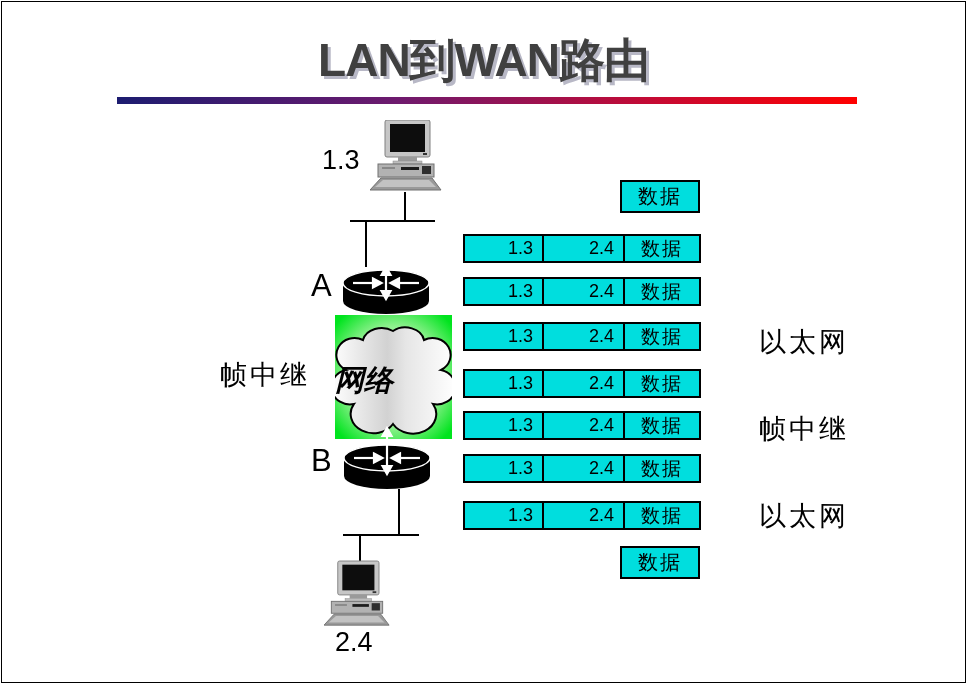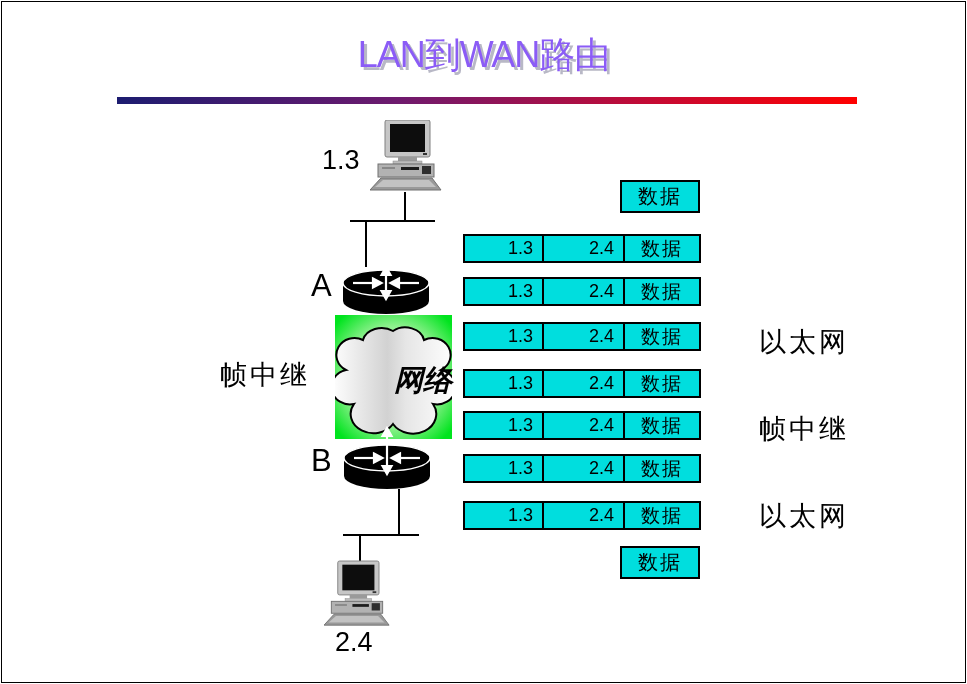--- a/index.html
+++ b/index.html
@@ -4,40 +4,40 @@
 <style>
   html,body{margin:0;padding:0;background:#fff;}
   .canvas{
     position:relative;width:963px;height:680px;margin:1px;
     border:1px solid #000;background:#fff;overflow:hidden;
     font-family:"Liberation Sans",sans-serif;
   }
   
   .title{
     position:absolute;left:0;top:33px;width:100%;text-align:center;
-    font-family:"Liberation Sans",sans-serif;font-weight:normal;
-    font-size:36px;line-height:1.1;letter-spacing:-1px;color:#8b5cf6;
+    font-family:"Liberation Sans",sans-serif;font-weight:bold;
+    font-size:46px;line-height:1.1;letter-spacing:-1px;color:#404040;
     text-shadow:3px 3px 0 #b8b8c6;
   }
   .rule{
     position:absolute;left:115px;top:95px;width:740px;height:7px;
     background:linear-gradient(90deg,#1c1c70 0%,#6e1a6e 38%,#c40a34 72%,#ff0000 100%);
   }
   
   .abs{position:absolute;}
   .line{position:absolute;background:#000;}
   .node-label{position:absolute;color:#000;font-family:"Liberation Sans",sans-serif;}
   .cjk{font-family:"Liberation Serif",serif;}
   
   .wan-box{
     position:absolute;left:333px;top:313px;width:117px;height:124px;
     background:radial-gradient(ellipse at center,#ffffff 18%,#8df08d 58%,#00e41e 92%);
   }
   .cloud-label{
-    position:absolute;left:0;top:46px;width:100%;text-align:right;
+    position:absolute;left:0;top:46px;width:100%;text-align:left;
     font-family:"Liberation Serif",serif;font-style:italic;font-weight:600;
     font-size:29px;color:#000;
   }
   
   .frame{
     position:absolute;left:461px;width:238px;height:29px;
     background:#00dede;border:2px solid #000;box-sizing:border-box;
     display:flex;align-items:stretch;
   }
   .frame .cell{display:flex;align-items:center;box-sizing:border-box;}

